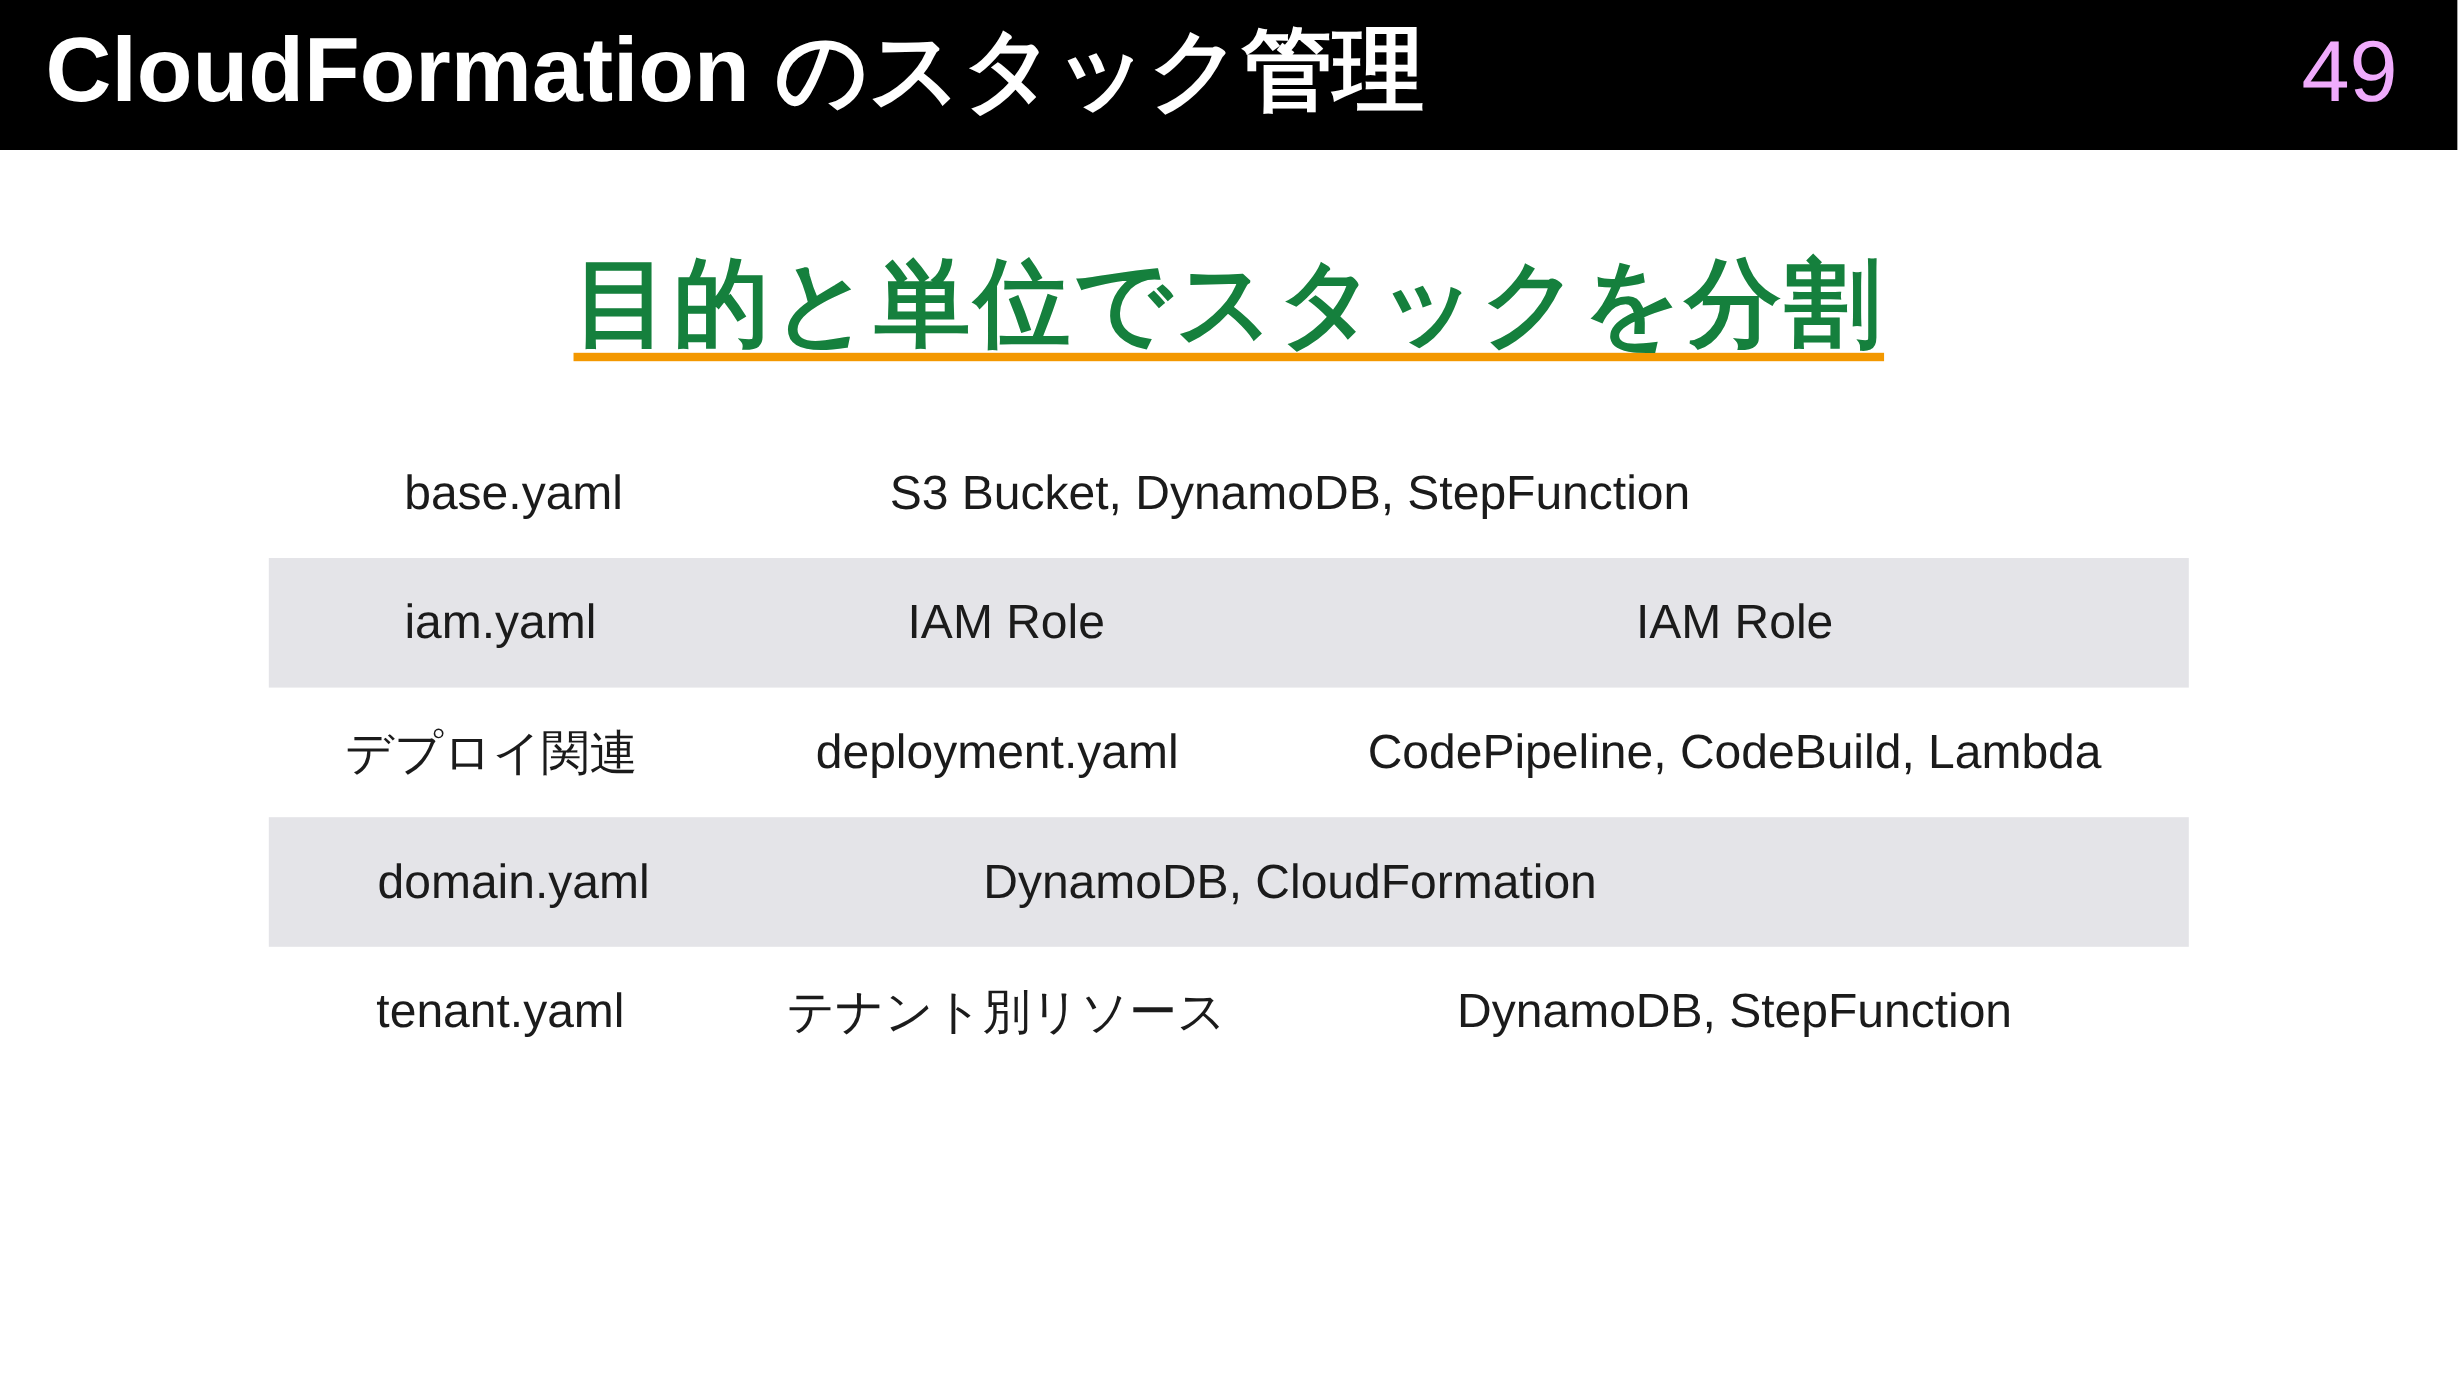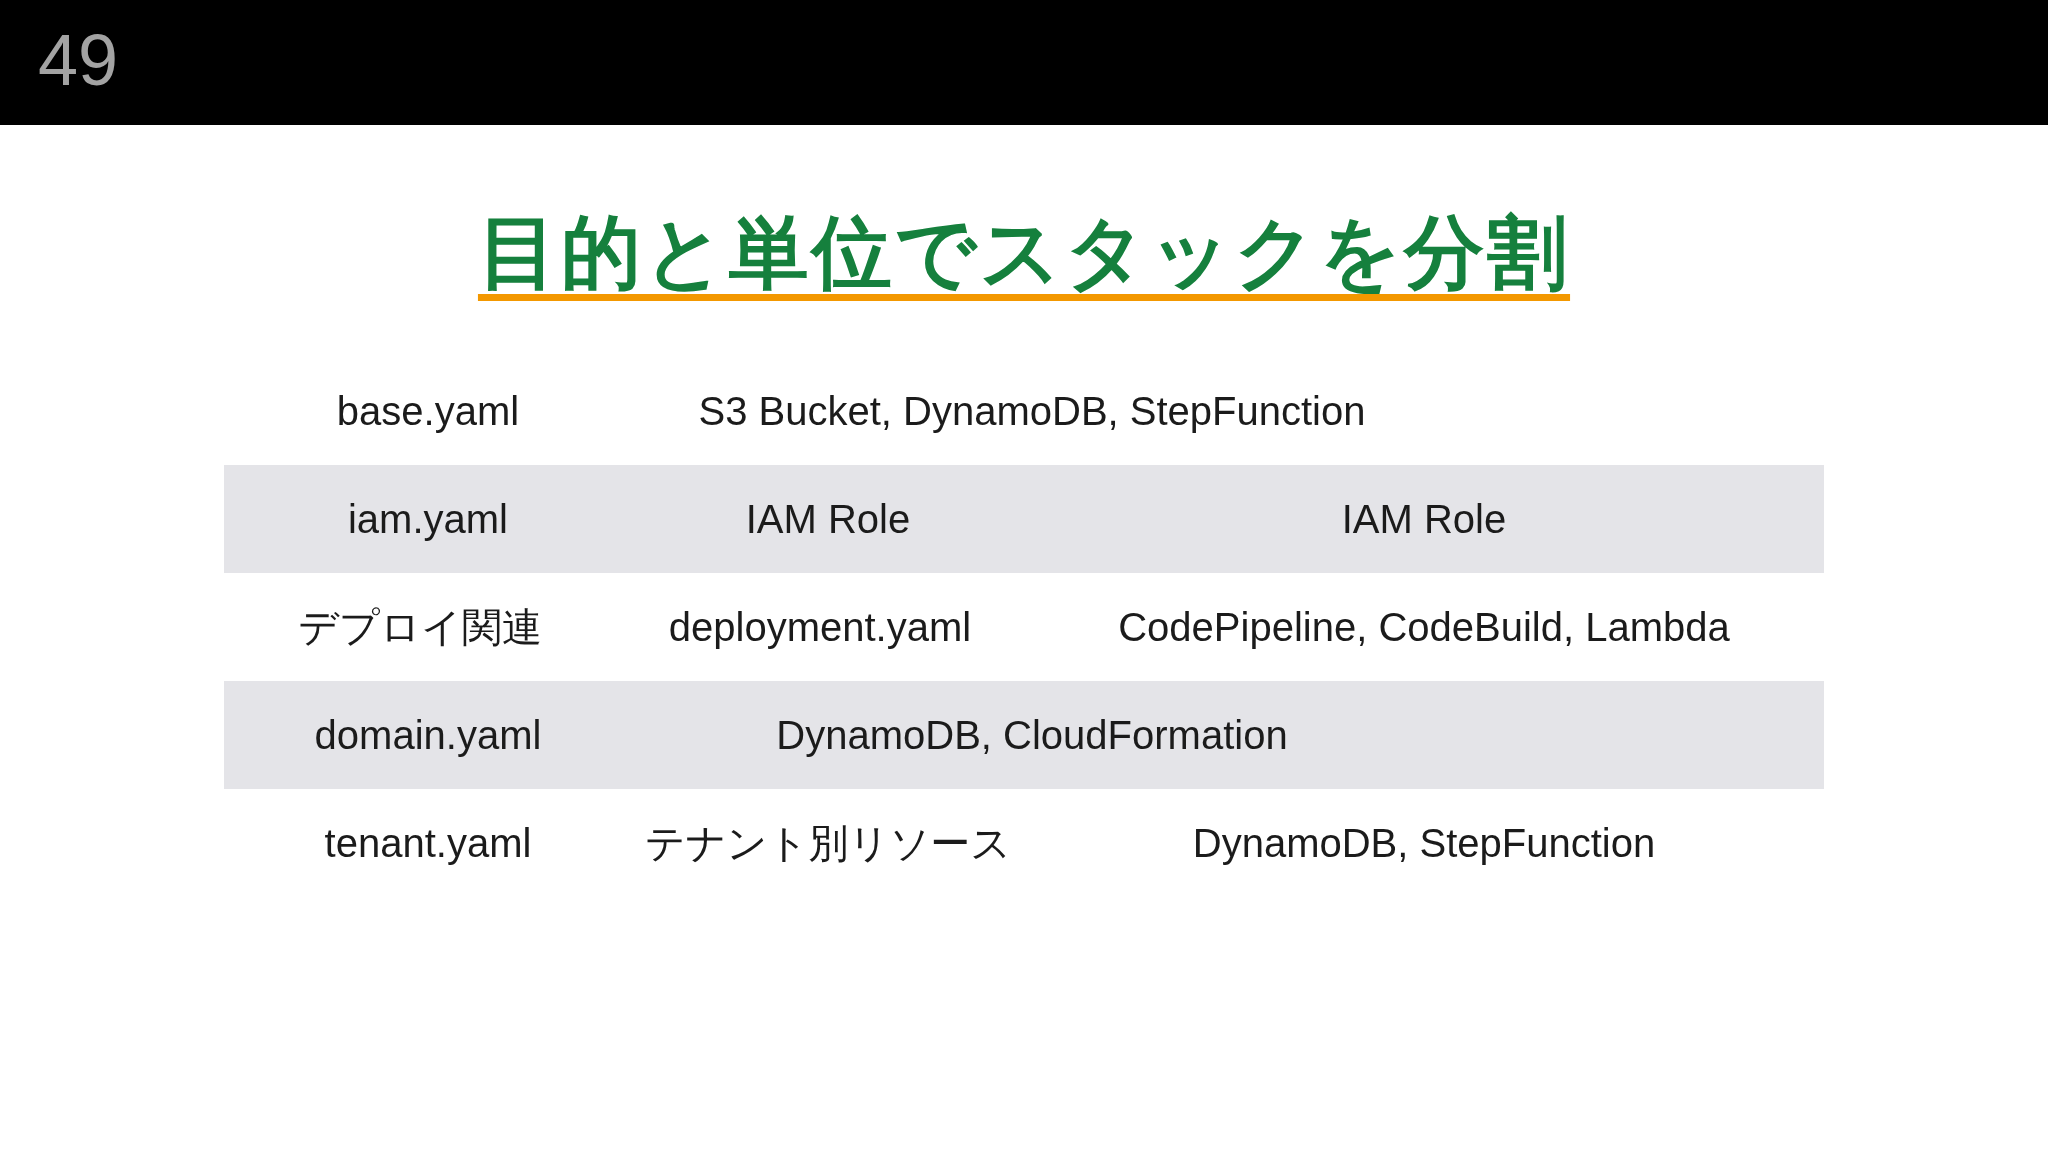--- a/index.html
+++ b/index.html
@@ -26,21 +26,21 @@
     padding: 0 50px 6px 38px;
   }
   .header-title {
     color: #ffffff;
     font-size: 76px;
     font-weight: 700;
     letter-spacing: 0px;
     white-space: nowrap;
   }
   .header-page-number {
-    color: #a3a3a3;
+    color: #f0abfc;
     font-size: 72px;
     font-weight: 400;
   }
   
   .heading-wrap {
     position: absolute;
     top: 200px;
     left: 0;
     width: 2048px;
     text-align: center;
@@ -61,20 +61,21 @@
   .stack-table {
     position: absolute;
     top: 357px;
     left: 224px;
     width: 1600px;
   }
   .table-row {
     display: flex;
     width: 100%;
     height: 108px;
+    gap: 43px;
   }
   .table-row:nth-child(even) {
     background: #e4e4e8;
   }
   .cell {
     display: flex;
     align-items: center;
     justify-content: center;
     color: #1b1b1b;
     font-size: 40px;
@@ -84,20 +85,21 @@
   .cell-file      { width: 25.5%; }
   .cell-purpose   { width: 24.5%; }
   .cell-resources { width: 50%; text-align: right; }
 </style>
 </head>
 <body>
 
 <div class="slide">
 
   <div class="header-bar">
+    <span class="header-title">CloudFormation のスタック管理</span>
     <span class="header-page-number">49</span>
   </div>
 
   <div class="heading-wrap">
     <span class="heading-text">目的と単位でスタックを分割</span>
   </div>
 
   <div class="stack-table">
 
     <div class="table-row">

